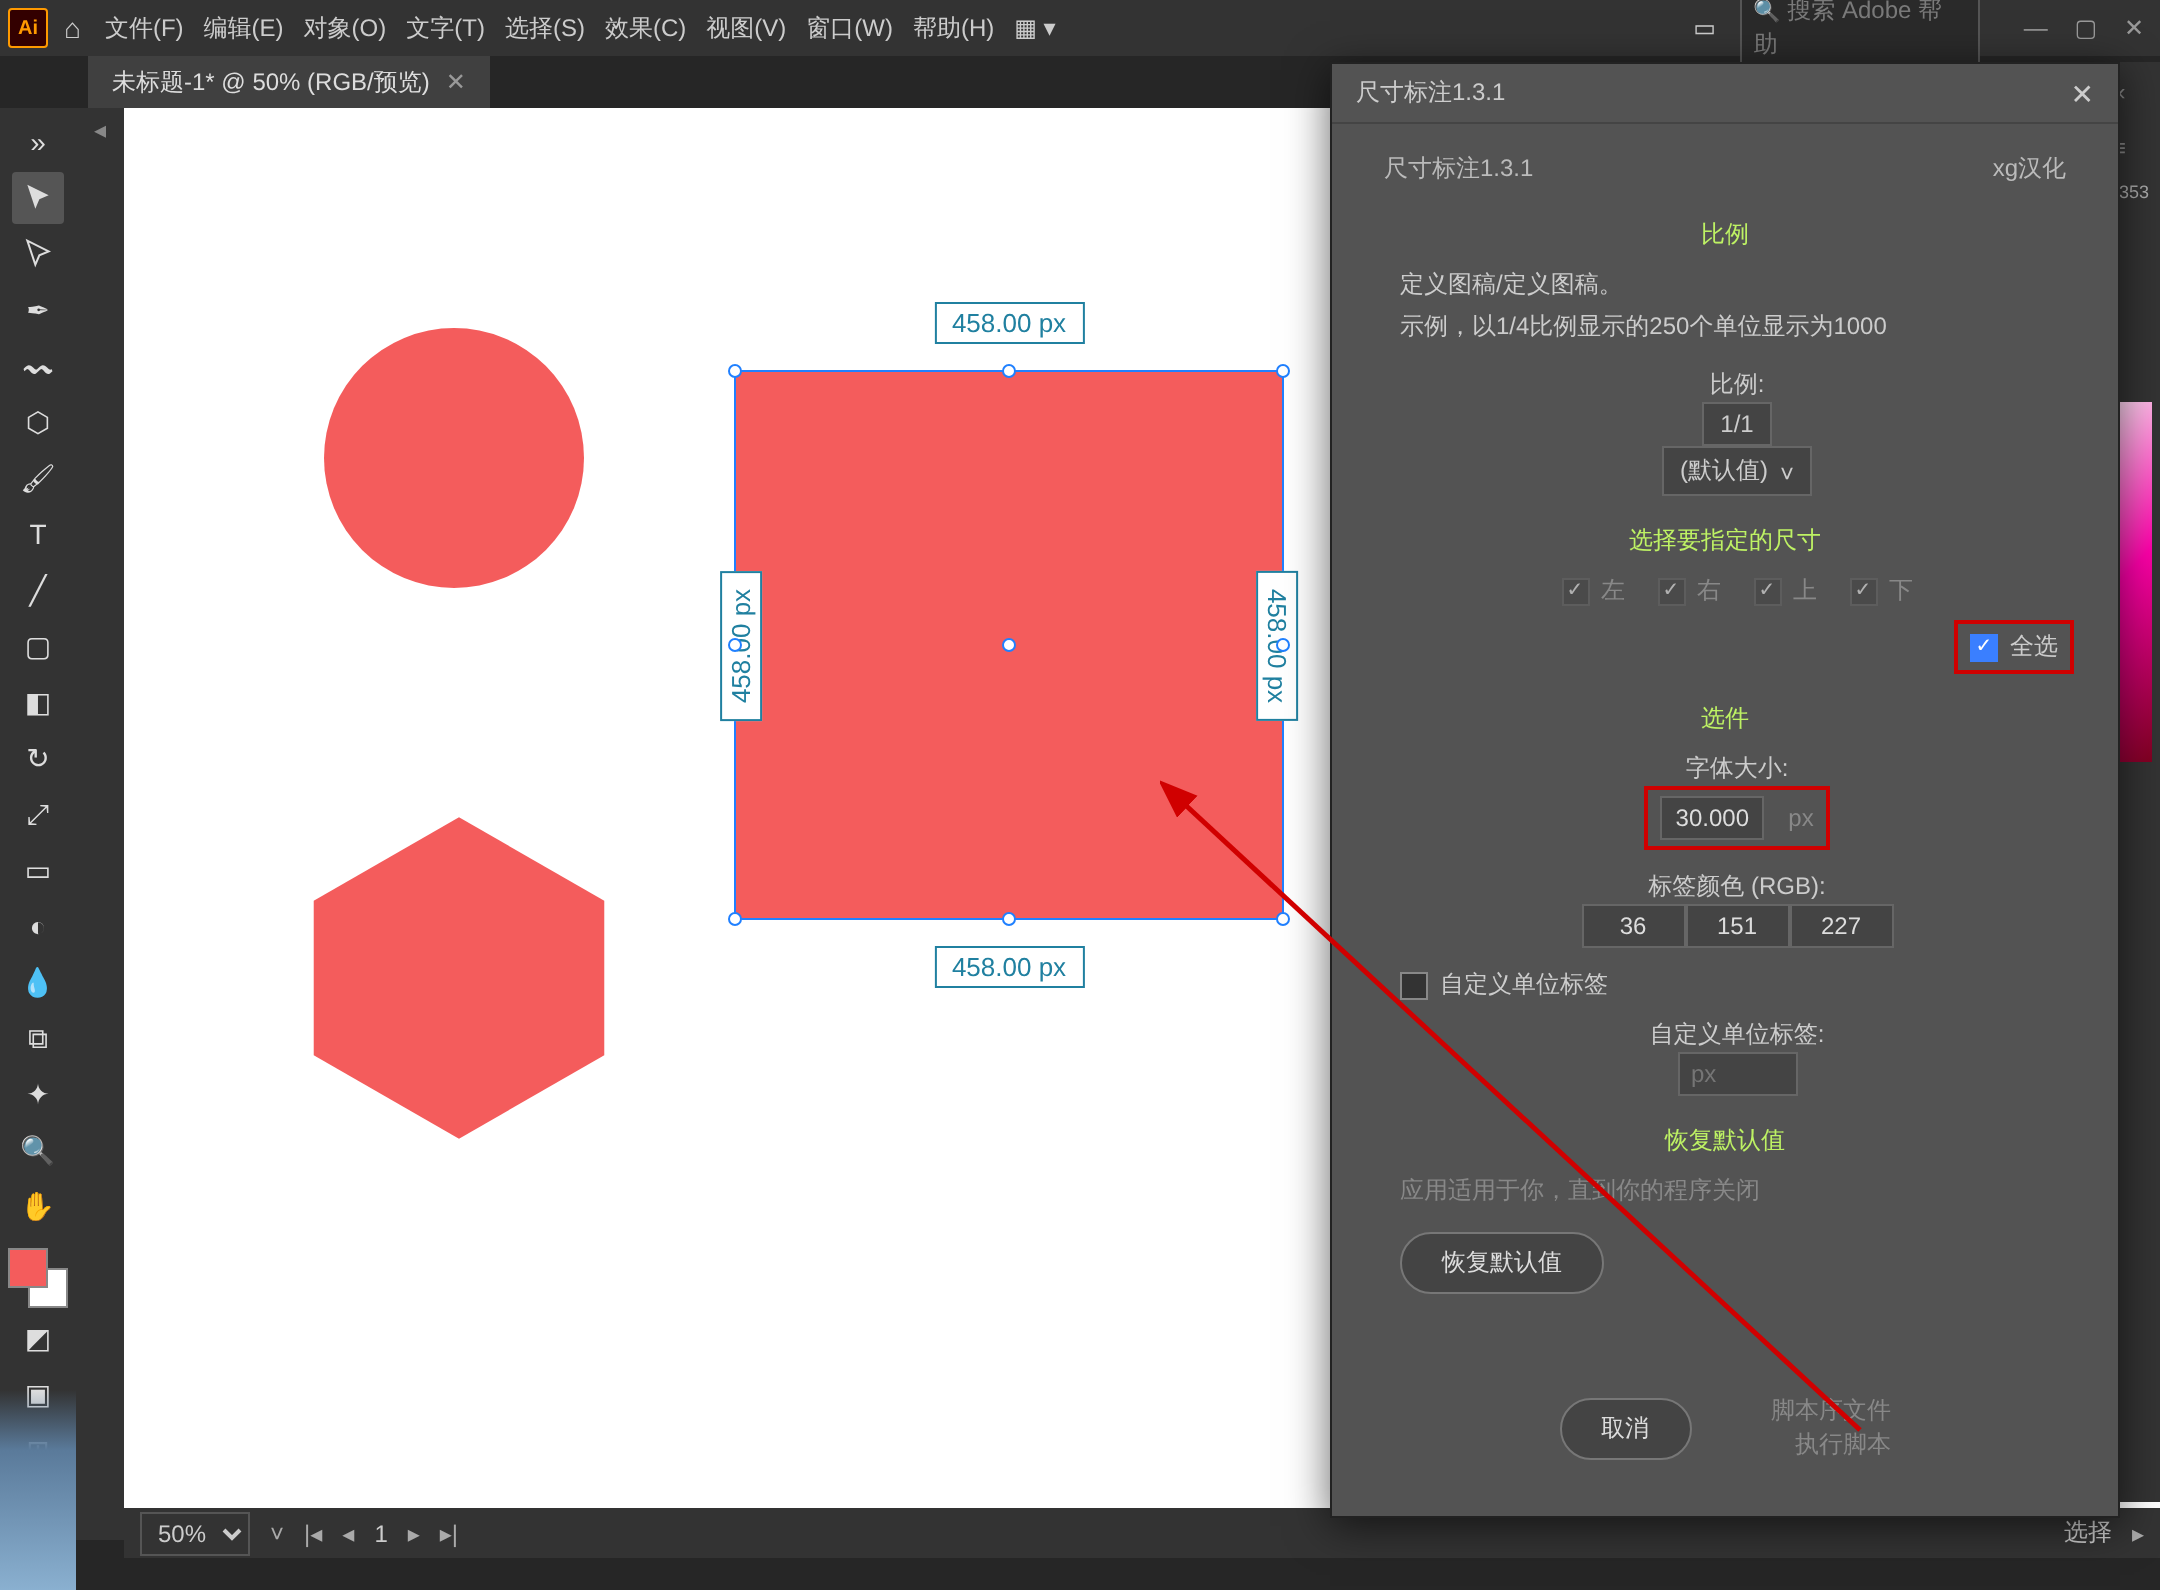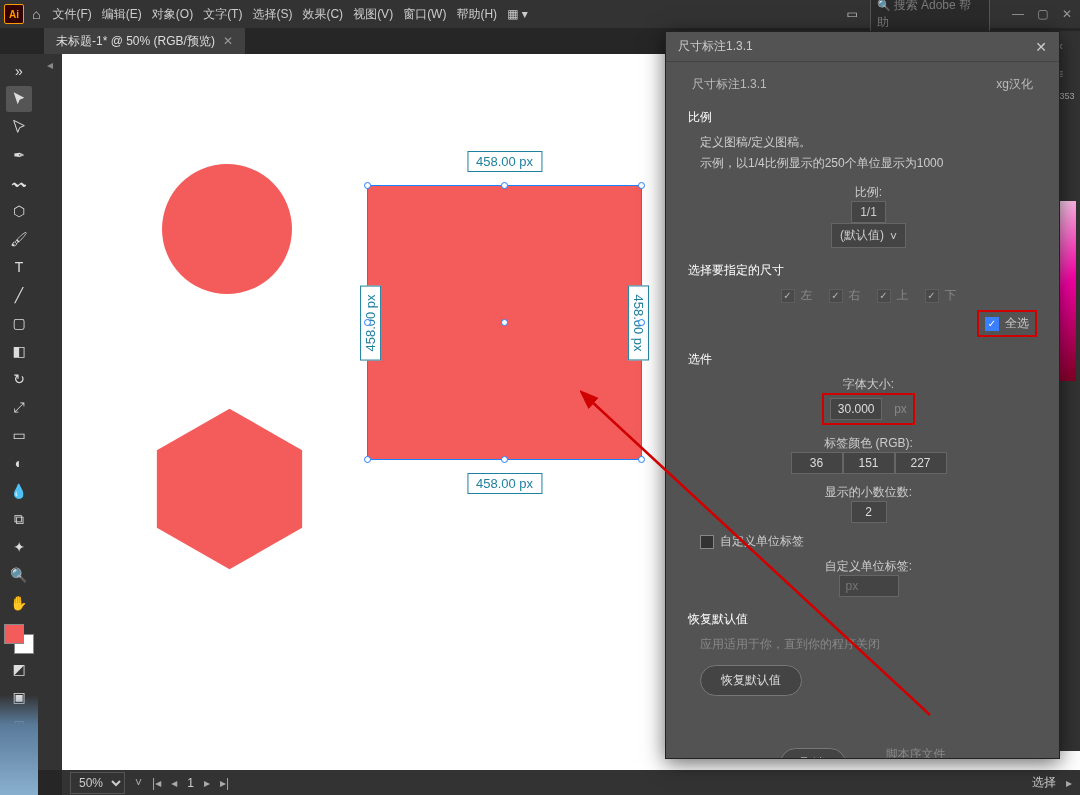--- a/index.html
+++ b/index.html
@@ -32,31 +32,31 @@
 .sel-handle{position:absolute;width:7px;height:7px;background:#fff;border:1px solid #2080ff;border-radius:50%;}
 .sh-tl{top:-4px;left:-4px;}.sh-tr{top:-4px;right:-4px;}.sh-bl{bottom:-4px;left:-4px;}.sh-br{bottom:-4px;right:-4px;}
 .sh-tm{top:-4px;left:50%;margin-left:-4px;}.sh-bm{bottom:-4px;left:50%;margin-left:-4px;}
 .sh-ml{left:-4px;top:50%;margin-top:-4px;}.sh-mr{right:-4px;top:50%;margin-top:-4px;}
 .sh-c{left:50%;top:50%;margin:-4px 0 0 -4px;}
 .dim-label{position:absolute;border:1.5px solid #2080a0;color:#2080a0;background:#fff;padding:2px 8px;font-size:13px;white-space:nowrap;}
 .dim-top{left:50%;top:-35px;transform:translateX(-50%);}
 .dim-bottom{left:50%;bottom:-35px;transform:translateX(-50%);}
 .dim-left{left:-35px;top:50%;transform:translateY(-50%) rotate(-90deg);}
 .dim-right{right:-35px;top:50%;transform:translateY(-50%) rotate(90deg);}
-.statusbar{position:absolute;bottom:0;left:24px;right:0;height:25px;background:#333;display:flex;align-items:center;color:#ccc;padding:0 8px;gap:10px;}
+.statusbar{position:absolute;bottom:16px;left:24px;right:0;height:25px;background:#333;display:flex;align-items:center;color:#ccc;padding:0 8px;gap:10px;}
 .zoom-sel{background:#333;border:1px solid #555;color:#ccc;padding:2px 4px;}
 .nav-btn{color:#aaa;cursor:pointer;}
 .panel{position:absolute;top:31px;right:20px;width:395px;background:#535353;border:1px solid #222;height:728px;color:#d0d0d0;box-shadow:0 4px 20px rgba(0,0,0,0.6);z-index:10;}
 .panel-header{height:30px;border-bottom:1px solid #444;display:flex;align-items:center;padding:0 12px;color:#ccc;justify-content:space-between;}
 .panel-close{color:#ccc;cursor:pointer;font-size:14px;}
 .panel-body{padding:14px 22px;color:#ccc;font-size:12px;overflow:auto;height:calc(100% - 30px);}
 .panel-row{margin-bottom:10px;display:flex;align-items:center;flex-direction:column;}
 .panel-row label{color:#ccc;}
 .indent{padding-left:12px;}
-.section-title{color:#ffffff;margin:14px 0 8px 0;}
+.section-title{color:#bef264;margin:14px 0 8px 0;text-align:center;}
 .section-title.first{margin-top:0;}
 .title-row{display:flex;justify-content:space-between;color:#bbb;margin-bottom:16px;padding:0 4px;}
 .select-chip{background:#444;padding:3px 8px;border:1px solid #666;display:flex;align-items:flex-end;gap:6px;}
 .hl-box{border:2px solid #d00000;padding:3px 6px;display:inline-flex;align-items:center;gap:6px;}
 .cb{width:14px;height:14px;border:1px solid #888;display:inline-flex;align-items:center;justify-content:center;background:#333;position:relative;}
 .cb.checked{background:#3a7fff;border-color:#3a7fff;}
 .cb.checked:after{content:"✓";color:#fff;font-size:10px;line-height:1;}
 .cb.faded{opacity:0.55;border-color:#666;background:#444;}
 .num-input{background:#444;border:1px solid #666;color:#ddd;padding:3px 6px;width:52px;text-align:center;}
 .unit{color:#888;margin-left:6px;}
@@ -266,25 +266,20 @@
     </div>
     <div class="panel-row indent">
       <label>标签颜色 (RGB):</label>
       <span style="width:8px"></span>
       <div class="color-inputs">
         <input class="num-input" value="36" style="">
         <input class="num-input" value="151" style="">
         <input class="num-input" value="227" style="">
       </div>
     </div>
-    <div class="panel-row indent">
-      <label>显示的小数位数:</label>
-      <span style="width:8px"></span>
-      <input class="num-input" style="width: 36px;" value="2">
-    </div>
     <div class="cb-row indent">
         <span class="cb"></span>
         <span>自定义单位标签</span>
       </div>
     <div class="panel-row indent">
       <label class="muted">自定义单位标签:</label>
       <span style="width:8px"></span>
       <input class="num-input muted" style="width: 60px; text-align: left;" placeholder="px">
     </div>
 

